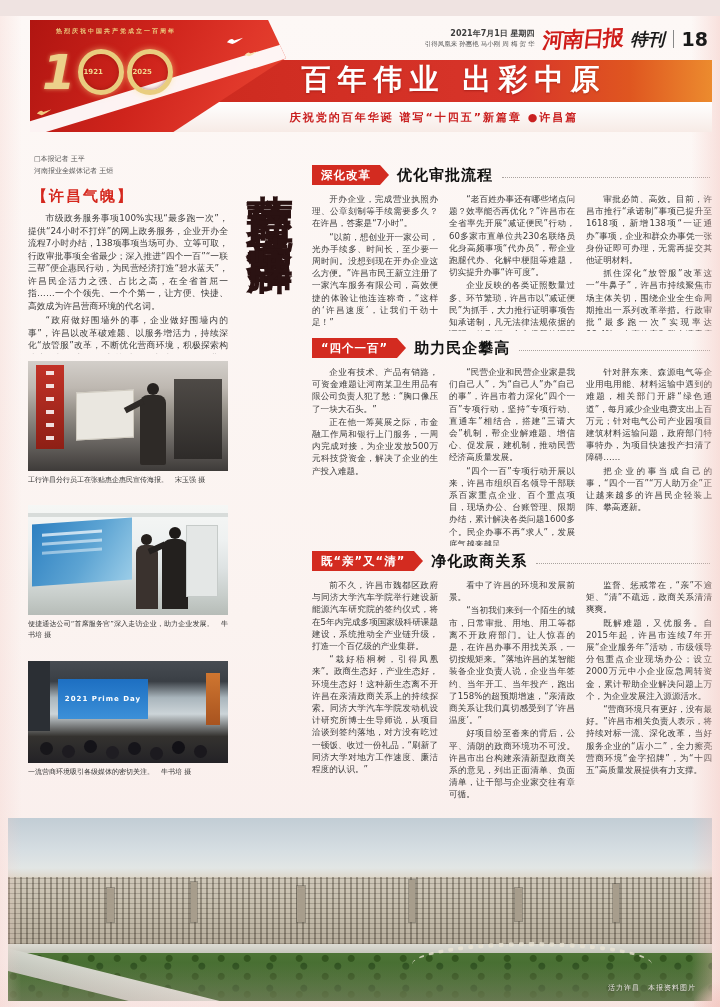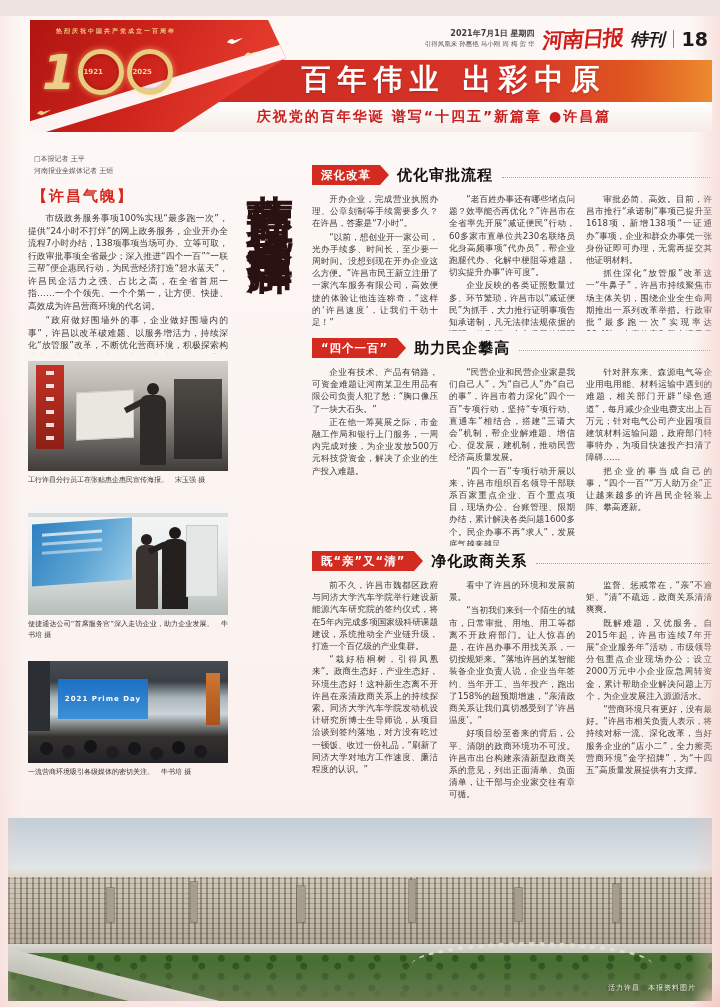--- a/index.html
+++ b/index.html
@@ -19,21 +19,21 @@
   .mh-div{width:1px;height:18px;background:#888;}
   .mh-pageno{font-size:19px;font-weight:900;color:#1a1a1a;}
   
   .banner-bar{position:absolute;left:196px;top:44px;width:516px;height:42px;z-index:1;
       background:linear-gradient(90deg,#cd2a1f 0%,#d8352a 62%,#df5620 84%,#ec8b2e 100%);
       display:flex;justify-content:center;}
   .banner-title{color:#fff;font-size:29px;font-weight:900;letter-spacing:7px;text-shadow:0 1px 2px rgba(100,0,0,.35);}
   .banner-sub{position:absolute;left:156px;top:86px;width:556px;height:30px;z-index:1;
       background:linear-gradient(180deg,#ffffff 0%,#f7ebe6 100%);
       display:flex;align-items:center;justify-content:center;}
-  .banner-subtitle{color:#c92020;font-size:14px;font-weight:900;letter-spacing:2px;}
+  .banner-subtitle{color:#c92020;font-size:11px;font-weight:900;letter-spacing:2px;}
   
   .logo100{position:absolute;left:30px;top:4px;width:256px;height:112px;z-index:2;overflow:hidden;
       background:linear-gradient(115deg,#b01511 0%,#cf241c 45%,#e0372a 75%,#e84730 100%);
       clip-path:polygon(0 0,93% 0,100% 34%,56% 100%,0 100%);}
   .logo-slash{position:absolute;left:-30px;top:52px;width:150%;height:15px;background:rgba(255,255,255,.95);transform:rotate(-17deg);}
   .logo-slogan{position:absolute;left:26px;top:7px;font-size:6px;color:#eac87c;letter-spacing:2px;font-weight:bold;}
   .logo-num{position:absolute;left:12px;top:24px;display:flex;align-items:center;gap:3px;}
   .logo-one{font-size:48px;font-weight:900;color:#ecd08a;font-style:italic;text-shadow:0 0 4px rgba(255,230,150,.6);}
   .ring{width:36px;height:36px;border:5px solid #e9cd7f;border-radius:50%;display:flex;align-items:center;justify-content:flex-start;
         box-shadow:0 0 6px rgba(255,225,140,.55), inset 0 0 4px rgba(120,20,10,.6);}

